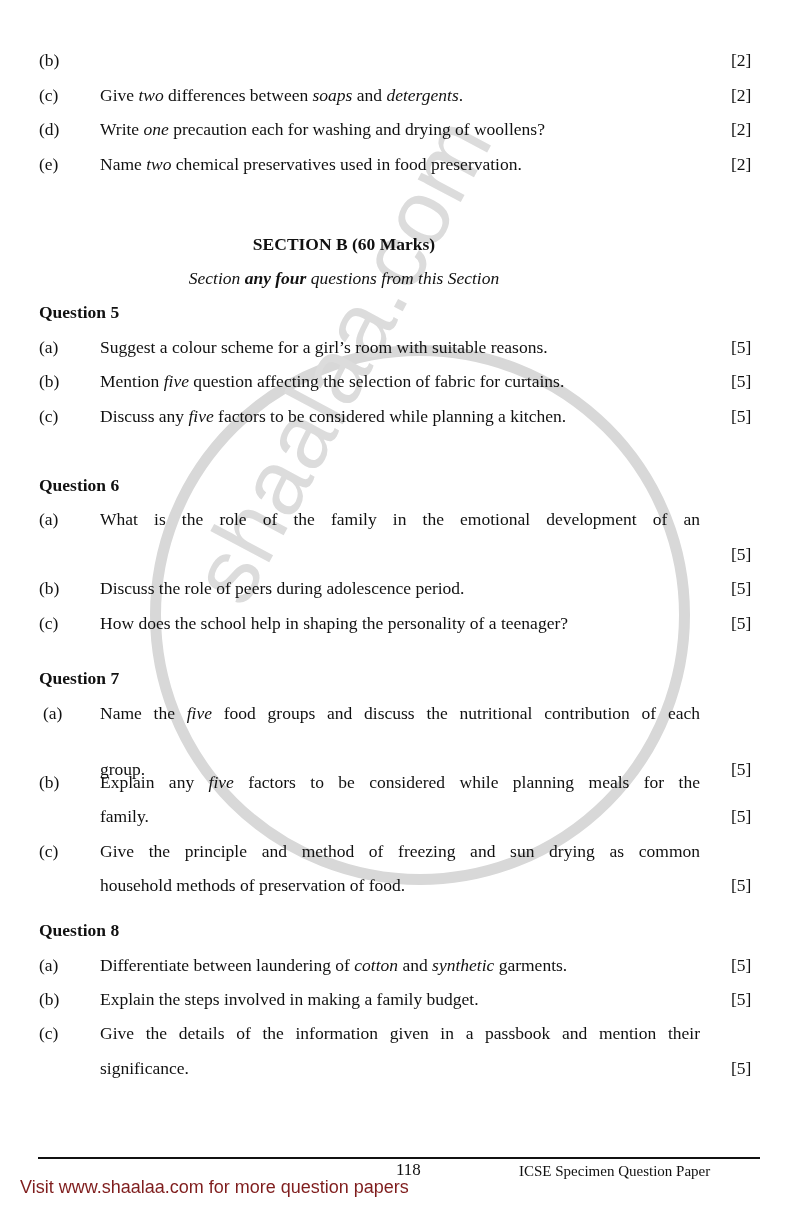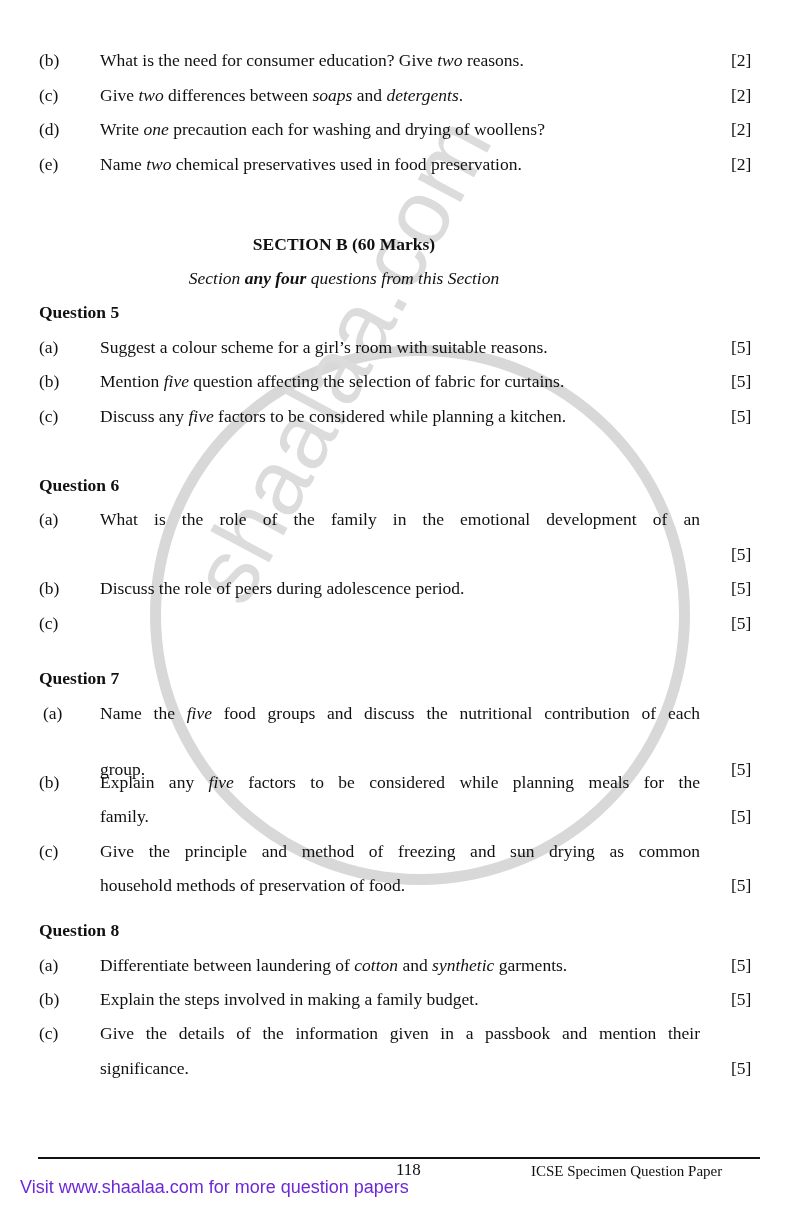--- a/index.html
+++ b/index.html
@@ -15,35 +15,34 @@
   .lbl { position: absolute; left: 39px; }
   .txt { position: absolute; left: 100px; width: 600px; }
   .txt.just { text-align: justify; text-align-last: justify; }
   .mk { position: absolute; left: 731px; }
   .qhead { position: absolute; left: 39px; font-weight: bold; }
   .center { position: absolute; left: 0; width: 688px; text-align: center; }
   .bold { font-weight: bold; }
   i { font-style: italic; }
   .rule { position: absolute; left: 38px; width: 722px; top: 1157px; height: 2px; background: #111; }
   .pageno { position: absolute; left: 396px; top: 1160px; font-size: 17px; }
-  .footer-right { position: absolute; left: 519px; top: 1163px; font-size: 15px; margin-left: 12px; }
+  .footer-right { position: absolute; left: 519px; top: 1163px; font-size: 15px; }
   .visit { position: absolute; left: 20px; top: 1177px; font-family: "Liberation Sans", sans-serif;
-           font-size: 18px; color: #6d28d9; }
+           font-size: 18px; color: #7f1d1d; }
 </style>
 </head>
 <body>
 
 <div class="watermark"></div>
 <div class="wm-text">shaalaa.com</div>
 
 <div class="page">
 
   <div class="row" style="top:48px">
     <span class="lbl">(b)</span>
-    <span class="txt"><span>What is the need for consumer education?  Give </span><i>two</i><span> reasons.</span></span>
     <span class="mk">[2]</span>
   </div>
   <div class="row" style="top:83px">
     <span class="lbl">(c)</span>
     <span class="txt"><span>Give </span><i>two</i><span> differences between </span><i>soaps</i><span> and </span><i>detergents</i><span>.</span></span>
     <span class="mk">[2]</span>
   </div>
   <div class="row" style="top:117px">
     <span class="lbl">(d)</span>
     <span class="txt"><span>Write </span><i>one</i><span> precaution each for washing and drying of woollens?</span></span>
@@ -87,20 +86,21 @@
   <div class="row" style="top:542px">
     <span class="mk">[5]</span>
   </div>
   <div class="row" style="top:576px">
     <span class="lbl">(b)</span>
     <span class="txt">Discuss the role of peers during adolescence period.</span>
     <span class="mk">[5]</span>
   </div>
   <div class="row" style="top:611px">
     <span class="lbl">(c)</span>
+    <span class="txt">How does the school help in shaping the personality of a teenager?</span>
     <span class="mk">[5]</span>
   </div>
 
   <div class="row" style="top:666px">
     <span class="qhead">Question 7</span>
   </div>
   <div class="row" style="top:701px">
     <span class="lbl" style="left:43px">(a)</span>
     <span class="txt just"><span>Name the </span><i>five</i><span> food groups and discuss the nutritional contribution of each</span></span>
   </div>

